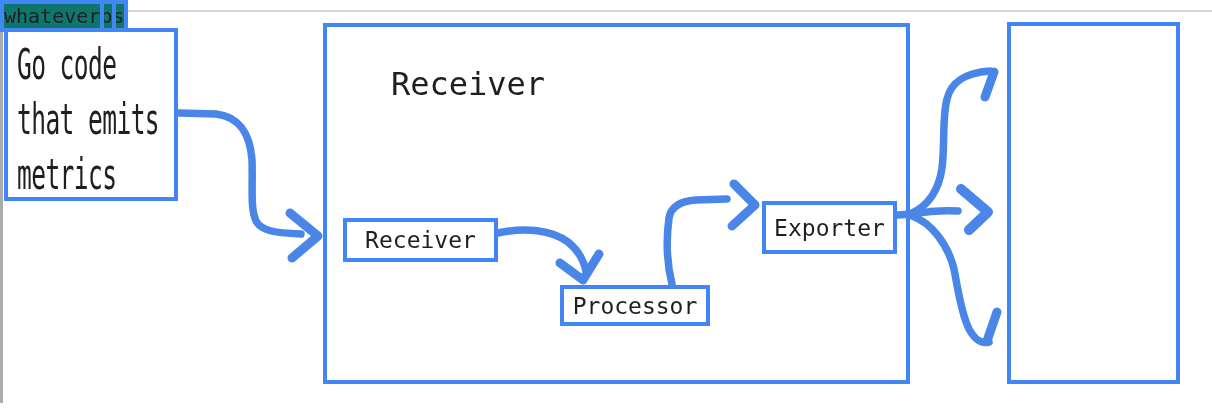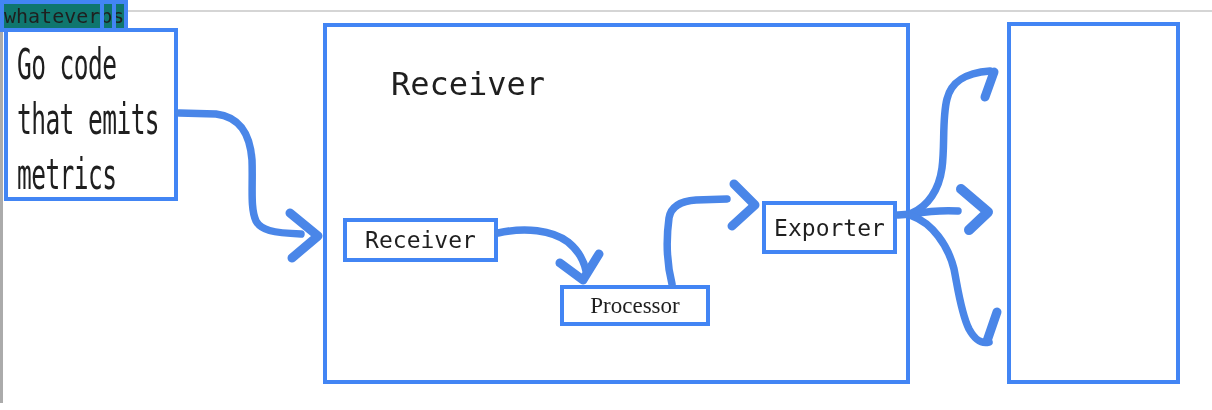--- a/index.html
+++ b/index.html
@@ -24,21 +24,21 @@
     font-size:42px;line-height:55px;white-space:pre-line;
     transform:scaleX(0.585);transform-origin:left top;
     letter-spacing:-1px;
   }
 
   .collector-box{left:323px;top:23px;width:587px;height:361px;}
   .collector-title{position:absolute;left:391px;top:67px;font-size:32px;line-height:34px;}
 
   .component{display:flex;align-items:center;justify-content:center;font-size:23px;}
   .component.receiver {left:343px;top:218px;width:155px;height:44px;}
-  .component.processor{left:560px;top:285px;width:150px;height:41px;font-family:Liberation Serif, serif;}
+  .component.processor{left:560px;top:285px;width:150px;height:41px;}
   .component.exporter {left:762px;top:201px;width:135px;height:53px;}
 
   .sinks-panel{left:1007px;top:22px;width:173px;height:362px;}
   .sink{position:absolute;border:4px solid #4285f4;background:#0f766e;
         display:flex;align-items:center;justify-content:center;font-size:20px;}
   .sink:nth-of-type(1){left:1041px;top:29px; width:112px;height:33px;}
   .sink:nth-of-type(2){left:1044px;top:72px; width:109px;height:28px;}
   .sink:nth-of-type(3){left:1044px;top:110px;width:107px;height:31px;}
   .sink:nth-of-type(4){left:1039px;top:155px;width:114px;height:29px;}
   .sink:nth-of-type(5){left:1035px;top:205px;width:137px;height:32px;}

